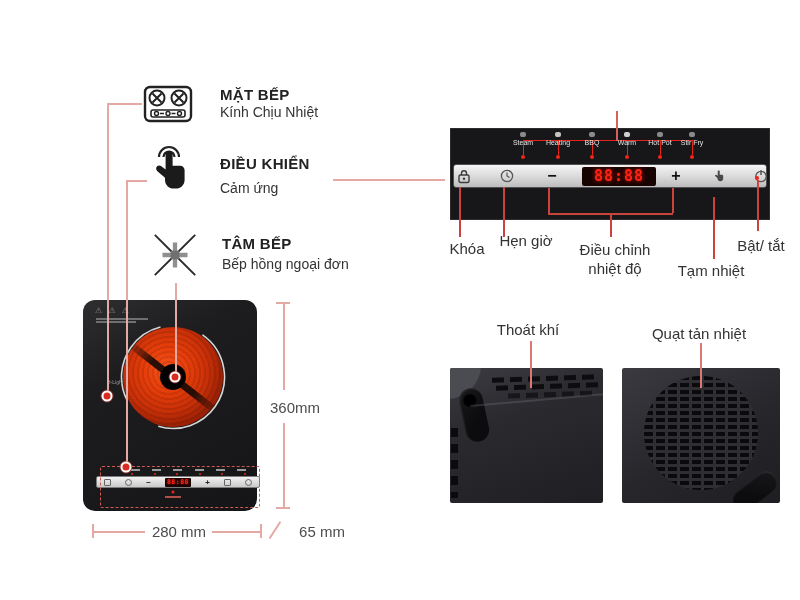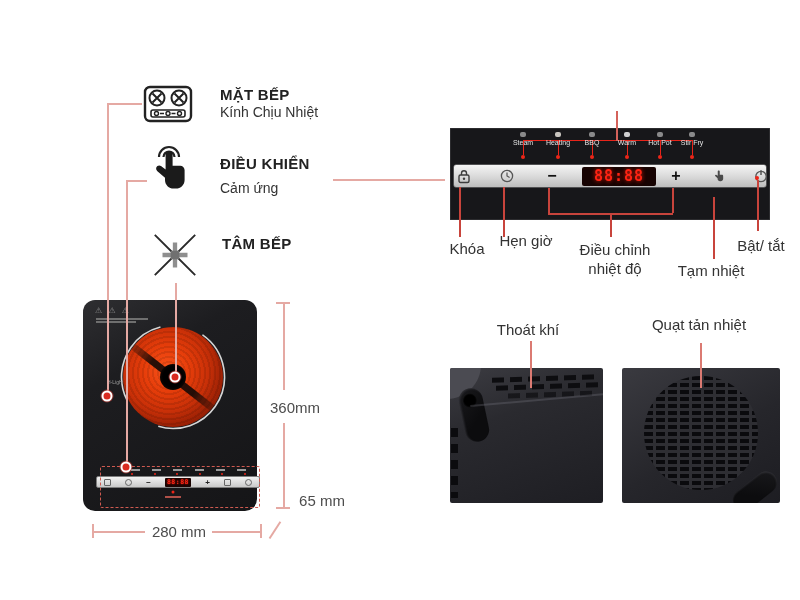--- a/index.html
+++ b/index.html
@@ -108,20 +108,21 @@
   </svg>
   <div class="feat-title" style="left:220px;top:155px">ĐIỀU KHIỂN</div>
   <div class="feat-sub" style="left:220px;top:180px">Cảm ứng</div>
 
   <svg class="abs" style="left:150px;top:230px" width="50" height="50" viewBox="0 0 52 52">
     <path d="M5 5 L47 47 M47 5 L5 47" stroke="#2a2a2a" stroke-width="2"></path>
     <path d="M13 26 h26 M26 13 v26" stroke="#8f8f8f" stroke-width="4.5"></path>
     <rect x="21.5" y="21.5" width="9" height="9" fill="#707070"></rect>
   </svg>
   <div class="feat-title" style="left:222px;top:235px">TÂM BẾP</div>
+  <div class="feat-sub" style="left:222px;top:256px">Bếp hồng ngoại đơn</div>
 
   <div class="ln ln-h" style="left:107px;top:103px;width:35px;z-index:10"></div>
   <div class="ln ln-v" style="left:107px;top:103px;height:290px;z-index:10"></div>
   <div class="ln ln-h" style="left:126px;top:180px;width:21px;z-index:10"></div>
   <div class="ln ln-v" style="left:126px;top:180px;height:284px;z-index:10"></div>
   <div class="ln ln-h" style="left:333px;top:179px;width:112px;z-index:10"></div>
   <div class="ln ln-v" style="left:175px;top:283px;height:89px;z-index:10"></div>
 
   <div id="cooker">
     <div class="warn">⚠ ⚠ ⚠</div>
@@ -175,21 +176,21 @@
   <div class="ln ln-v" style="left:283px;top:423px;height:85px"></div>
   <div class="ln ln-h" style="left:276px;top:507px;width:14px"></div>
 
   <div class="ln ln-v" style="left:92px;top:524px;height:14px"></div>
   <div class="ln ln-h" style="left:92px;top:531px;width:53px"></div>
   <div class="dim-label" style="left:146px;top:523px;width:60px">280 mm</div>
   <div class="ln ln-h" style="left:208px;top:531px;width:53px"></div>
   <div class="ln ln-v" style="left:260px;top:524px;height:14px"></div>
 
   <div class="ln" style="left:274px;top:520px;width:1.5px;height:20px;transform:rotate(33deg)"></div>
-  <div class="dim-label" style="left:292px;top:492px;width:54px">65 mm</div>
+  <div class="dim-label" style="left:292px;top:523px;width:54px">65 mm</div>
 
   <div class="ln ln-v" style="left:616px;top:111px;height:30px;background:#d4625b;z-index:10"></div>
 
   <div id="panel">
 
     <div class="abs ln-bright" style="left:73px;top:12px;width:169px;height:1.2px;background:#e8241a"></div>
     <div class="abs" style="left:73px;top:12px;width:1.2px;height:15px;background:#e8241a"></div>
     <div class="abs" style="left:108px;top:12px;width:1.2px;height:15px;background:#e8241a"></div>
     <div class="abs" style="left:142px;top:12px;width:1.2px;height:15px;background:#e8241a"></div>
     <div class="abs" style="left:177px;top:12px;width:1.2px;height:15px;background:#e8241a"></div>
@@ -278,21 +279,21 @@
   <div class="ln ln-v ln-red" style="left:757px;top:180px;height:51px;z-index:10"></div>
 
   <div class="callout" style="left:440px;top:240px;width:54px">Khóa</div>
   <div class="callout" style="left:494px;top:232px;width:64px">Hẹn giờ</div>
   <div class="callout" style="left:568px;top:240px;width:94px;line-height:19px">Điều chỉnh nhiệt độ</div>
   <div class="callout" style="left:672px;top:262px;width:78px">Tạm nhiệt</div>
   <div class="callout" style="left:727px;top:237px;width:68px">Bật/ tắt</div>
 
   <div class="callout" style="left:488px;top:321px;width:80px">Thoát khí</div>
   <div class="ln ln-v" style="left:530px;top:341px;height:47px;background:#db7a72;z-index:10"></div>
-  <div class="callout" style="left:640px;top:316px;width:118px">Quạt tản nhiệt</div>
+  <div class="callout" style="left:640px;top:325px;width:118px">Quạt tản nhiệt</div>
   <div class="ln ln-v" style="left:700px;top:343px;height:45px;background:#db7a72;z-index:10"></div>
 
   <div id="photoA" class="photo">
     <div style="position:absolute;left:0;top:0;width:70px;height:70px;background:radial-gradient(circle at -5% -5%, #4b4b52 0 34px, transparent 35px)"></div>
     <div class="vents" style="left:42px;top:8px;width:106px"></div>
     <div class="vents" style="left:46px;top:16px;width:102px"></div>
     <div class="vents" style="left:58px;top:24px;width:90px;opacity:.7"></div>
     <div class="sideslots"></div>
     <div class="foot" style="left:12px;top:20px;width:24px;height:54px;transform:rotate(-12deg)">
       <div class="hole"></div>

